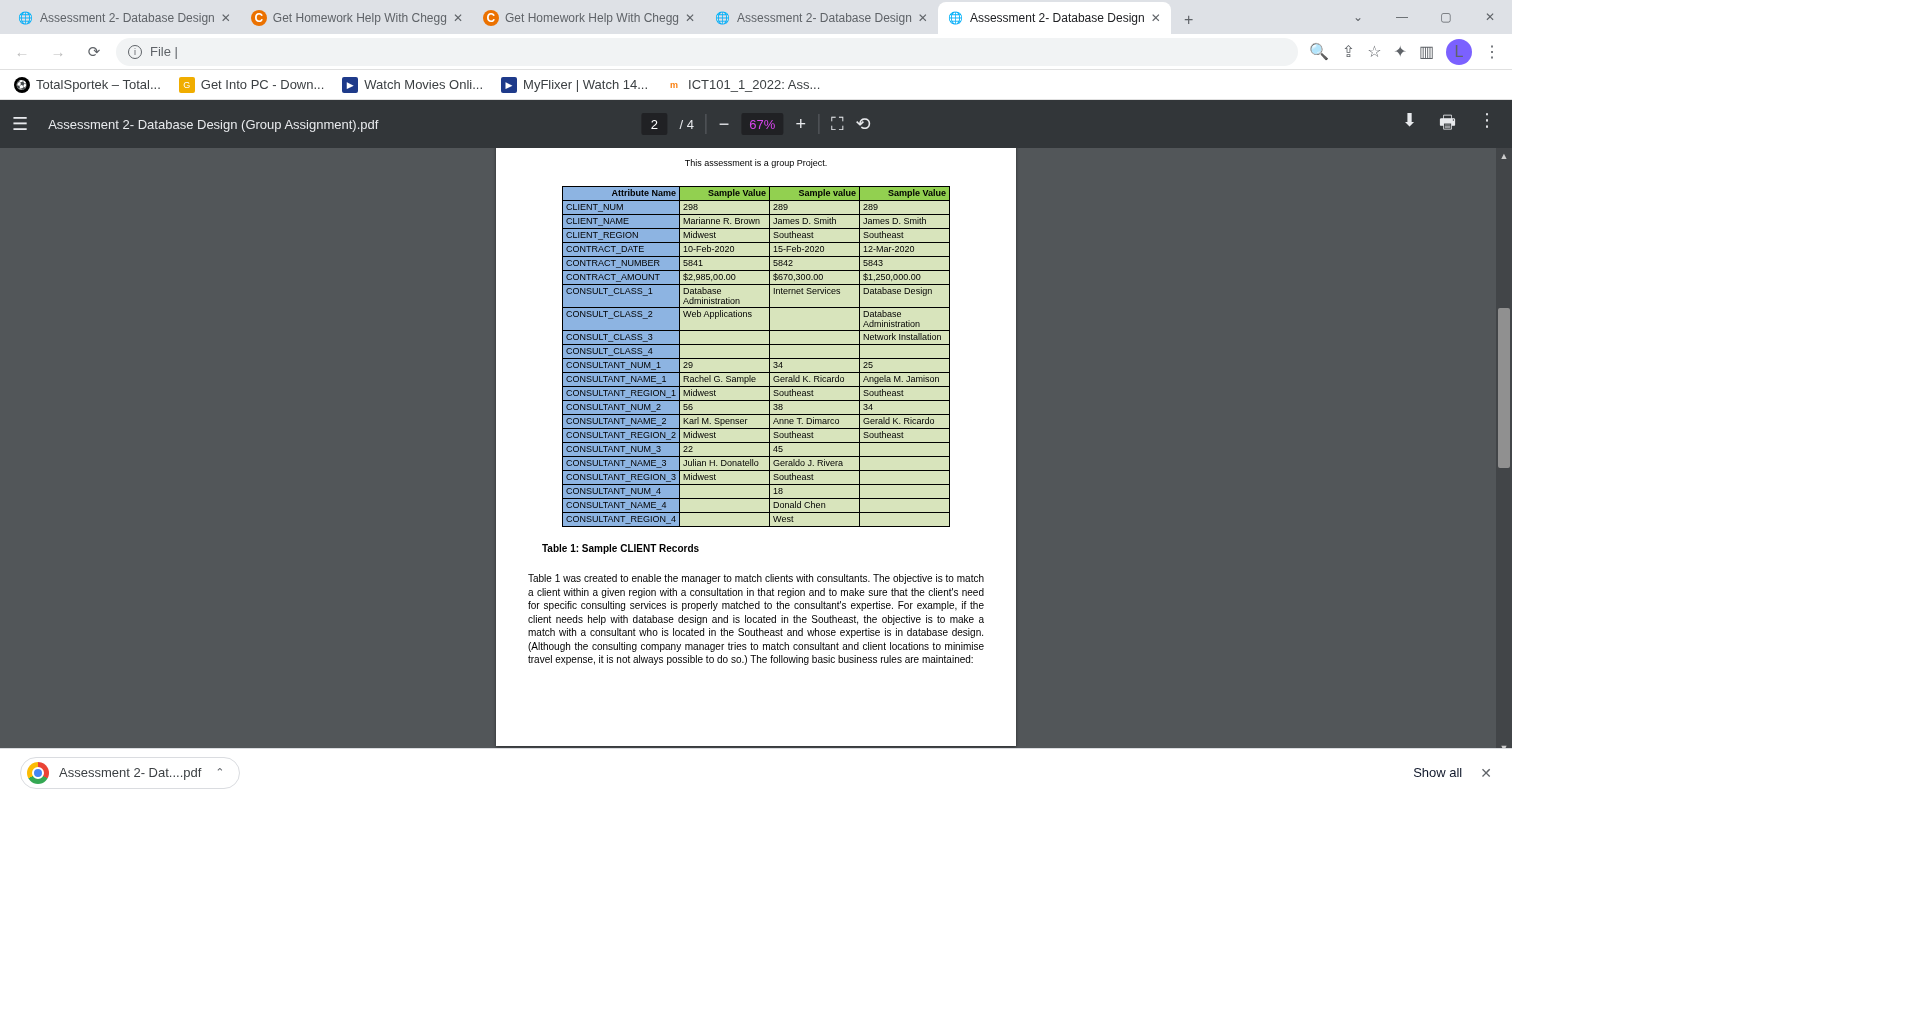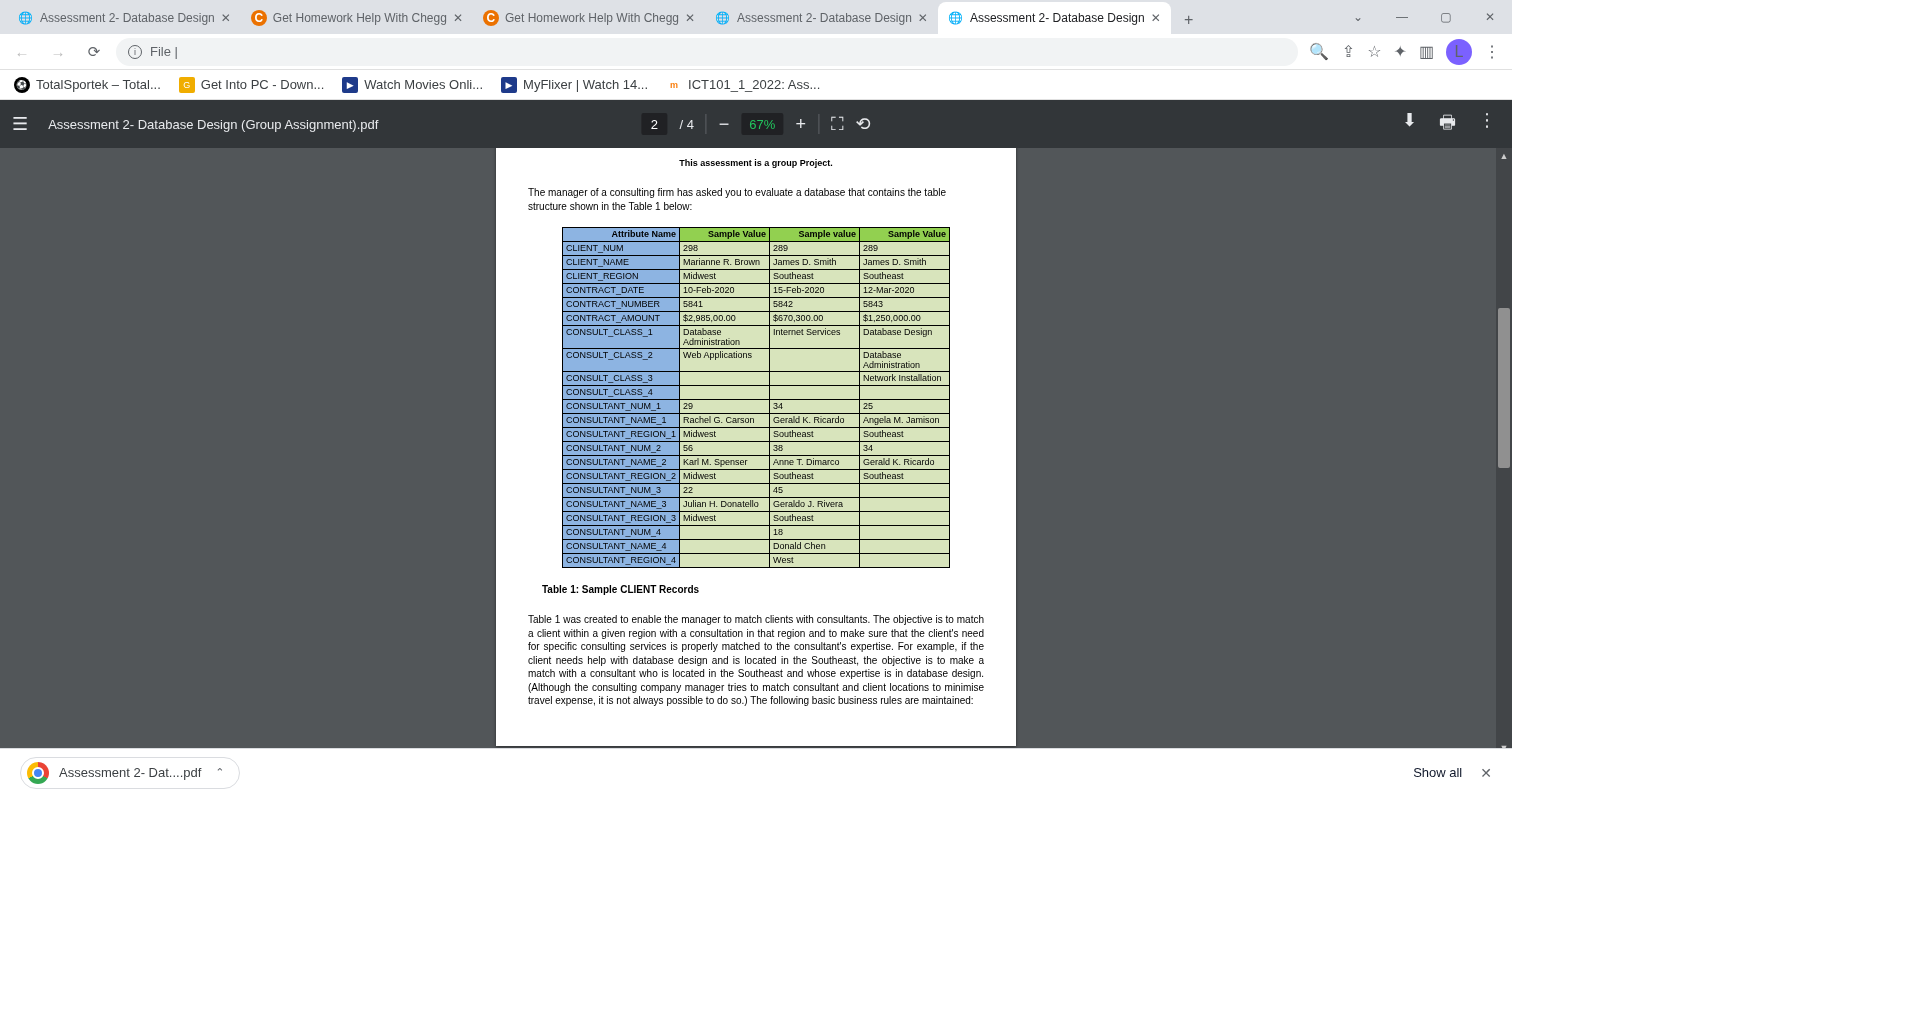--- a/index.html
+++ b/index.html
@@ -34,27 +34,27 @@
 
 
 .pdftoolbar { height:48px; background:#323639; display:flex; align-items:center; color:#e8eaed; font-size:13px; padding:0 12px; position:relative; }
 .pdftoolbar .menu { font-size:18px; margin-right:20px; }
 .pdftoolbar .docname { font-weight:500; }
 .pdfcentre { position:absolute; left:50%; transform:translateX(-50%); display:flex; align-items:center; gap:12px; }
 .pgbox { width:26px; height:22px; background:#202124; border:none; color:#fff; text-align:center; font-size:13px; border-radius:2px; }
 .pgtot::before { content:"/ "; }
 .divider { width:1px; height:20px; background:#5f6368; }
 .zbtn { color:#e8eaed; font-size:18px; cursor:pointer; }
-.zbox { width:42px; height:22px; background:#202124; color:#22c55e; text-align:center; font-size:13px; border-radius:2px; display:flex; align-items:center; justify-content:center; }
+.zbox { width:42px; height:22px; background:#202124; color:#d946ef; text-align:center; font-size:13px; border-radius:2px; display:flex; align-items:center; justify-content:center; }
 .pdfright { position:absolute; right:16px; display:flex; gap:22px; font-size:18px; color:#e8eaed; }
 
 
 .viewer { background:#525659; height:608px; display:flex; justify-content:center; overflow:hidden; position:relative; }
 .page { width:520px; background:#fff; box-shadow:0 1px 3px rgba(0,0,0,.5); padding:20px 32px 40px; font-size:10px; color:#000; font-family:Calibri,Arial,sans-serif; position:relative; top:-10px; }
-.page .topline { font-weight:700; font-size:9px; text-align:center; margin-bottom:18px; }
+.page .topline { font-weight:400; font-size:9px; text-align:center; margin-bottom:18px; }
 .page .intro { font-size:10px; line-height:1.35; margin-bottom:14px; }
 
 .tbl { border-collapse:collapse; font-size:9px; margin:0 auto 16px; }
 .tbl td, .tbl th { border:1px solid #000; padding:1px 3px; height:14px; vertical-align:top; }
 .tbl th { background:#8db4e2; font-weight:700; text-align:right; }
 .tbl th.green, .tbl td.green { background:#92d050; }
 .tbl th.green { font-weight:700; }
 .tbl .attr { background:#8db4e2; font-weight:400; width:110px; }
 .tbl td.v { background:#d8e4bc; width:90px; }
 
@@ -172,21 +172,20 @@
   <div class="pdfright">
     <span>⬇</span>
     <span>🖶</span>
     <span>⋮</span>
   </div>
 </div>
 
 <div class="viewer">
   <div class="page">
     <div class="topline">This assessment is a group Project.</div>
-    <div class="intro">The manager of a consulting firm has asked you to evaluate a database that contains the table structure shown in the Table 1 below:</div>
     <table class="tbl">
       <thead>
           <tr>
         <th>Attribute Name</th>
         <th class="green">Sample Value</th>
         <th class="green">Sample value</th>
         <th class="green">Sample Value</th>
       </tr>
         </thead>
       <tbody id="tbody">
@@ -251,21 +250,21 @@
             <td class="v"></td>
           </tr>
           <tr>
             <td class="attr">CONSULTANT_NUM_1</td>
             <td class="v">29</td>
             <td class="v">34</td>
             <td class="v">25</td>
           </tr>
           <tr>
             <td class="attr">CONSULTANT_NAME_1</td>
-            <td class="v">Rachel G. Carson</td>
+            <td class="v">Rachel G. Sample</td>
             <td class="v">Gerald K. Ricardo</td>
             <td class="v">Angela M. Jamison</td>
           </tr>
           <tr>
             <td class="attr">CONSULTANT_REGION_1</td>
             <td class="v">Midwest</td>
             <td class="v">Southeast</td>
             <td class="v">Southeast</td>
           </tr>
           <tr>

